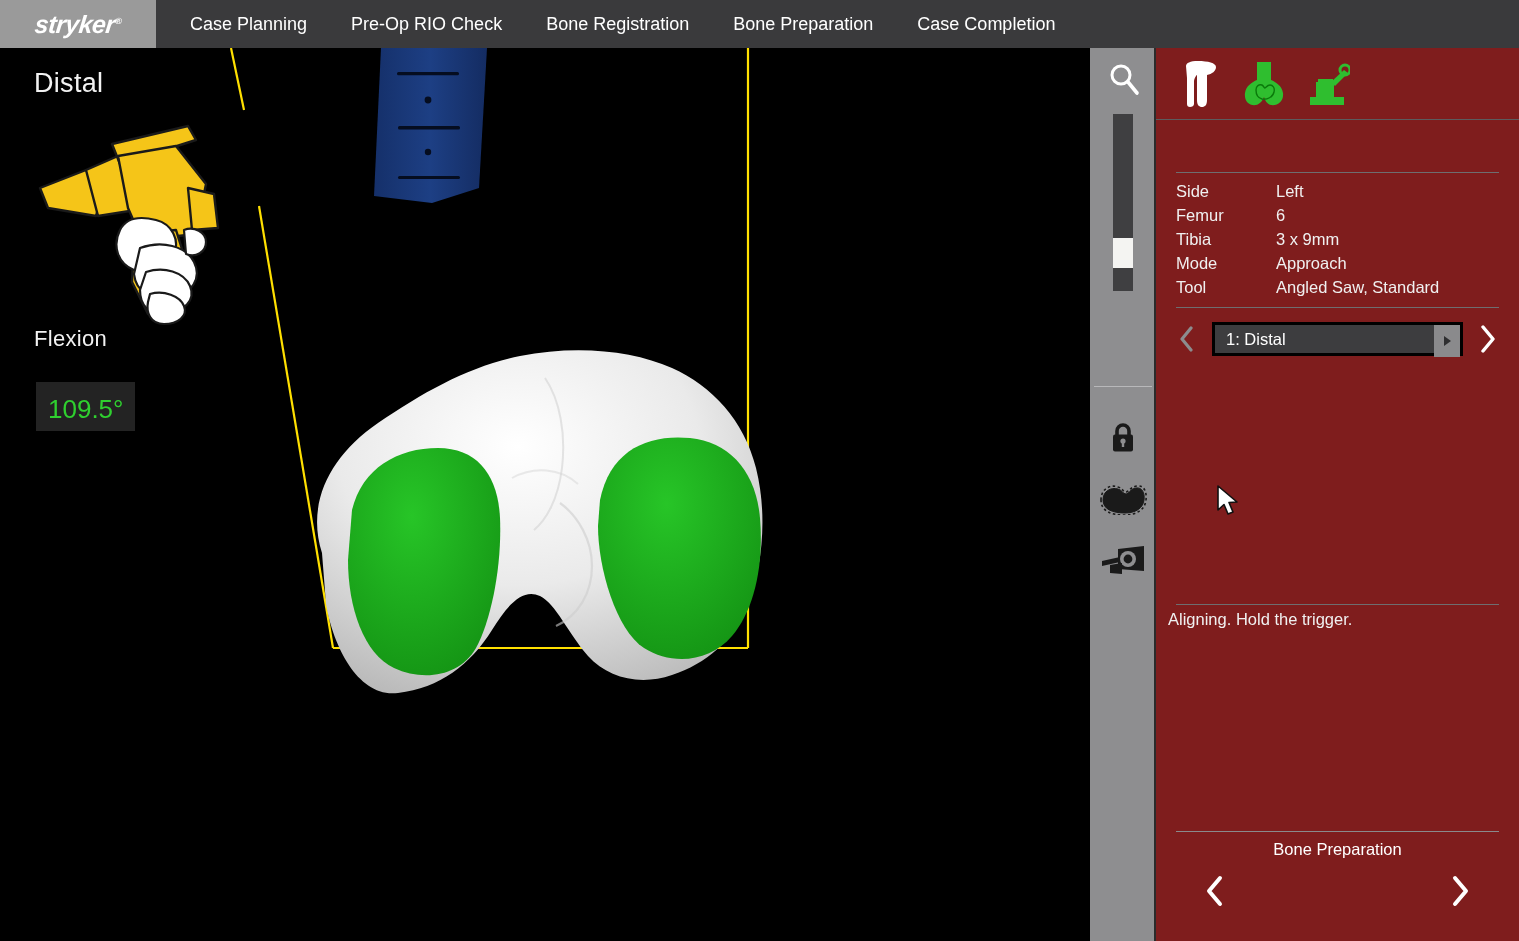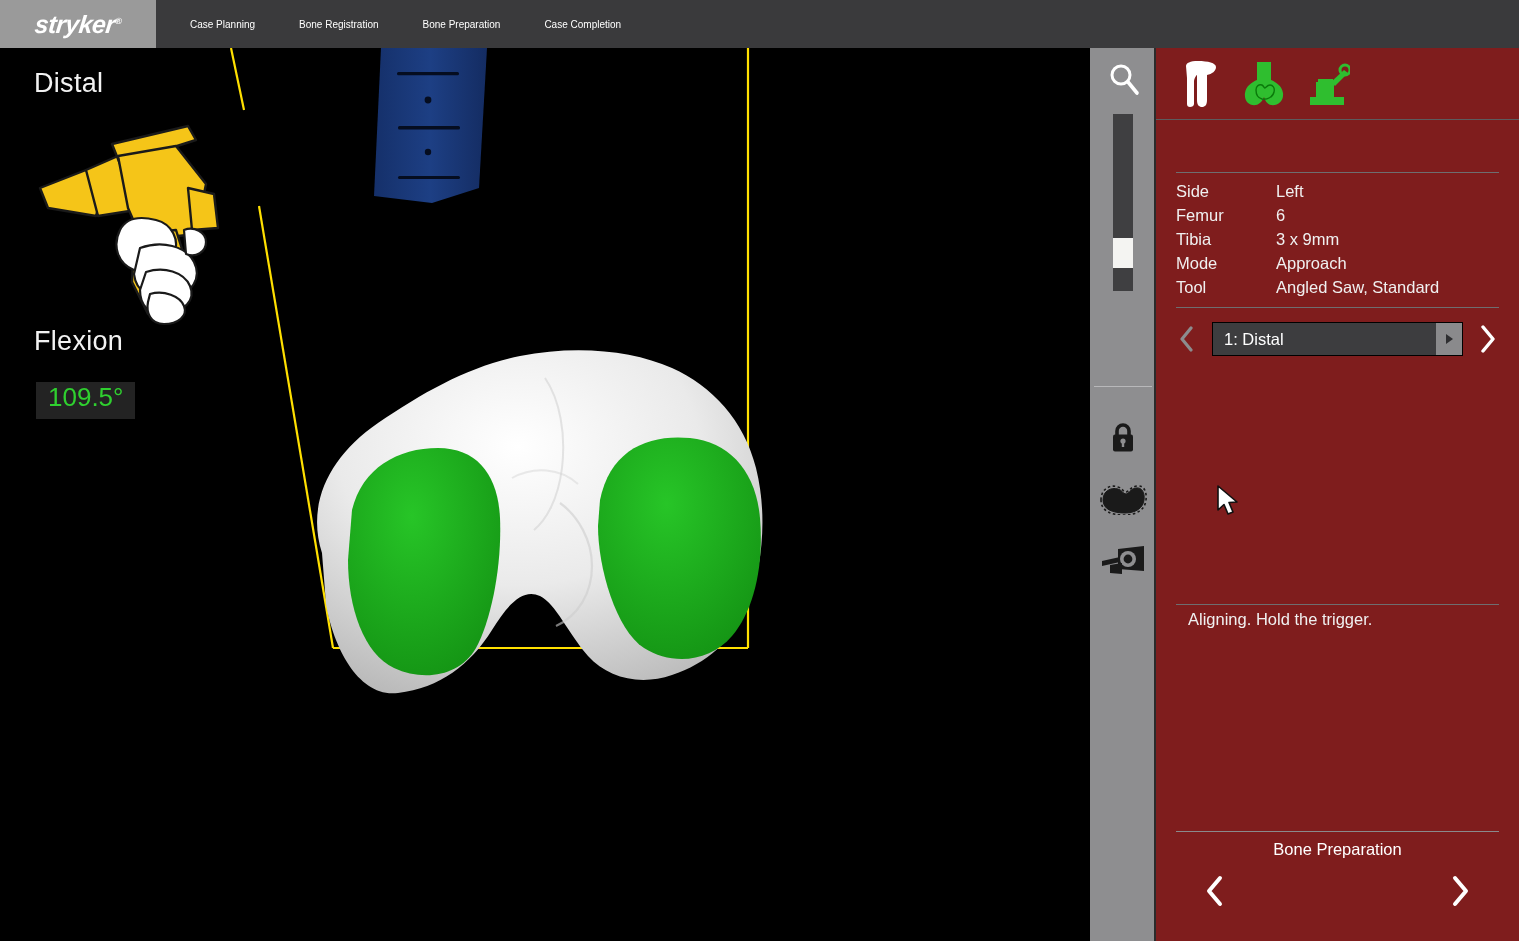--- a/index.html
+++ b/index.html
@@ -23,21 +23,21 @@
   }
   .logo-text {
     color:#fff; font-size:25px; font-weight:bold;
     letter-spacing:-0.5px; font-style:italic;
     transform:skewX(-6deg);
     position:relative;
   }
   .logo-text sup { font-size:9px; vertical-align:super; font-style:normal; }
   .nav { display:flex; align-items:center; flex:1; height:48px; }
   .nav-item {
-    color:#ffffff; font-size:10px; padding:8px 22px; height:48px;
+    color:#ffffff; font-size:18px; padding:8px 22px; height:48px;
     display:flex; align-items:center; cursor:pointer; white-space:nowrap;
   }
   .nav-item:first-child { margin-left:12px; }
   .header-right {
     display:flex; align-items:center; gap:16px;
     margin-right:14px; height:48px;
   }
   .pref-label { color:#fff; font-size:15.5px; white-space:nowrap; }
   .hicon { width:26px; height:26px; display:block; cursor:pointer; }
 
@@ -47,25 +47,25 @@
     background:#000; overflow:hidden;
   }
   .vp-svg { position:absolute; left:0; top:0; width:1090px; height:893px; }
 
   .label-distal {
     position:absolute; left:34px; top:20px;
     color:#f2f2f2; font-size:27px; letter-spacing:0.3px;
   }
   .label-flexion {
     position:absolute; left:34px; top:278px;
-    color:#f2f2f2; font-size:27px; letter-spacing:0.3px;
+    color:#f2f2f2; font-size:22px; letter-spacing:0.3px;
   }
   .flexion-box {
     position:absolute; left:36px; top:334px;
-    background:#232323; padding:0 12px 6px 12px;
+    background:#232323; padding:12px 12px 6px 12px;
   }
   .flexion-val { color:#2fd02f; font-size:26px; }
 
   
   .toolcol {
     position:absolute; left:1090px; top:48px; width:66px; height:893px;
     background:#8e8e90; border-right:2px solid #2b2b2b;
   }
   .magnifier { position:absolute; left:17px; top:14px; width:33px; height:36px; }
   .slider-track {
@@ -108,32 +108,32 @@
   .info-rule2 { height:1px; background:#6e6e70; margin-top:8px; }
 
   .step-row {
     display:flex; align-items:center; margin-top:14px; padding:0 16px; gap:10px;
   }
   .chev-btn {
     width:30px; height:34px; display:flex; align-items:center; justify-content:center;
     cursor:pointer; flex-shrink:0;
   }
   .step-select {
-    flex:1; height:34px; background:#3d3d3f; border:1px solid #000000;
+    flex:1; height:34px; background:#3d3d3f; border:3px solid #000000;
     display:flex; align-items:center; position:relative;
   }
   .step-select-label { color:#fff; font-size:16.5px; padding-left:11px; }
   .step-arrow {
     position:absolute; right:0; top:0; width:26px; height:32px;
     background:#8a8a8c; display:flex; align-items:center; justify-content:center;
     cursor:pointer;
   }
 
   .msg-rule { position:absolute; left:20px; top:556px; width:323px; height:1px; background:#6e6e70; }
-  .msg-text { position:absolute; left:32px; top:562px; color:#f0f0f0; font-size:16.5px; }
+  .msg-text { position:absolute; left:12px; top:562px; color:#f0f0f0; font-size:16.5px; }
 
   .foot-rule { position:absolute; left:20px; top:783px; width:323px; height:1px; background:#8a8a8c; }
   .foot-title {
     position:absolute; left:0; top:792px; width:363px; text-align:center;
     color:#fff; font-size:16.5px;
   }
   .foot-nav { position:absolute; left:0; top:818px; width:363px; height:50px; }
   .foot-chev {
     position:absolute; width:46px; height:50px;
     display:flex; align-items:center; justify-content:center; cursor:pointer;
@@ -147,20 +147,21 @@
 <body>
 
 <div class="app">
 
   <div class="header">
     <div class="logo-block">
       <span class="logo-text"><span>stryker</span><sup>®</sup></span>
     </div>
     <div class="nav">
       <div class="nav-item">Case Planning</div>
+      <div class="nav-item">Pre-Op RIO Check</div>
       <div class="nav-item">Bone Registration</div>
       <div class="nav-item">Bone Preparation</div>
       <div class="nav-item">Case Completion</div>
     </div>
   </div>
 
   <div class="viewport">
     <svg class="vp-svg" viewBox="0 0 1090 893">
       <defs>
         <radialGradient id="boneG" cx="45%" cy="28%" r="78%">

